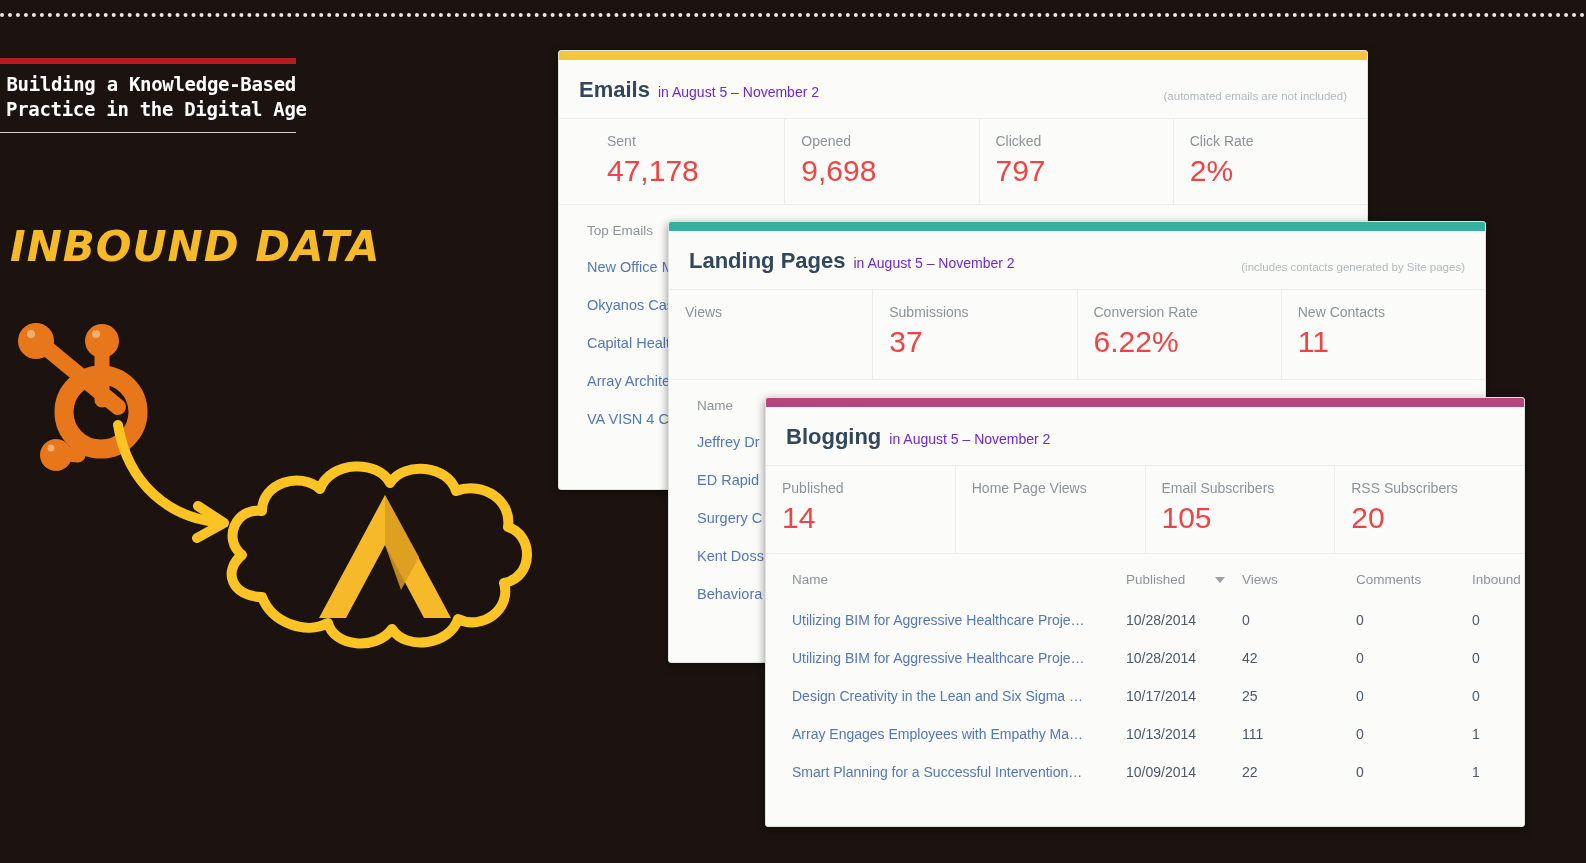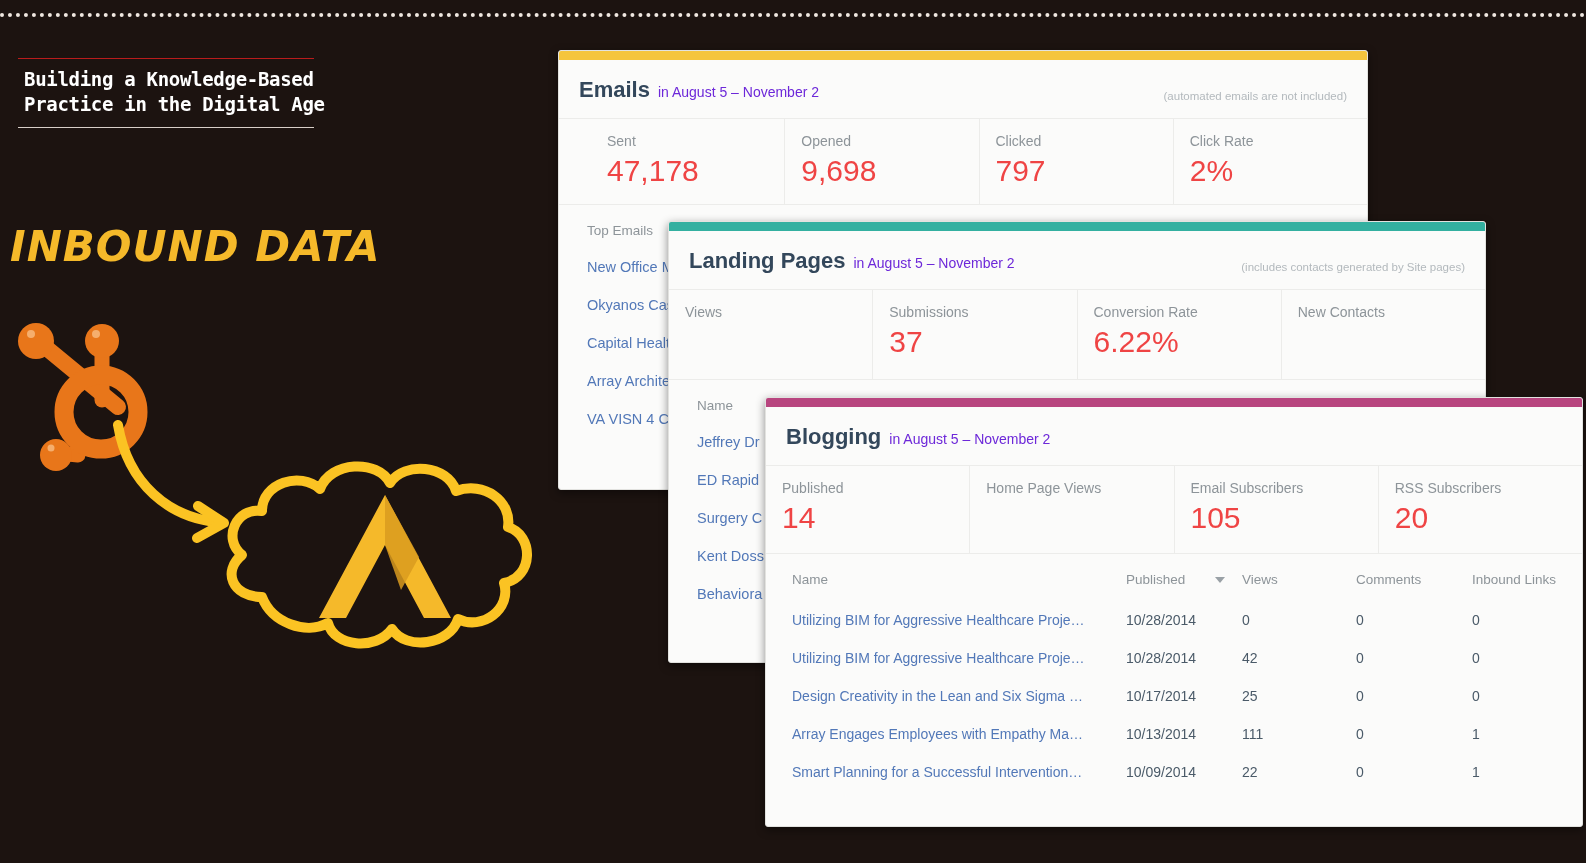--- a/index.html
+++ b/index.html
@@ -26,26 +26,27 @@
   #top-dotted-rule {
     position: absolute;
     left: 0; top: 13px;
     width: 1586px; height: 0;
     border-top: 4px dotted #efe7e0;
   }
 
   
   #slide-title-block {
     position: absolute;
-    left: 18px; top: 58px;
+    left: 0; top: 58px;
     width: 296px;
-    border-top: 1px solid #b91c1c;
+    border-top: 6px solid #b91c1c;
     border-bottom: 1px solid #d8cfc8;
     padding: 8px 0 10px 6px;
     box-sizing: border-box;
+    text-align: right;
   }
   #slide-title-block .title-line {
     color: #ffffff;
     font-family: "DejaVu Sans Mono", monospace;
     font-size: 19px;
     font-weight: bold;
     letter-spacing: -0.3px;
     line-height: 25px;
     white-space: nowrap;
   }
@@ -166,21 +167,21 @@
   
   #panel-landing {
     left: 668px; top: 221px;
     width: 818px; height: 442px;
   }
   #panel-landing .metric-row { height: 90px; }
 
   
   #panel-blogging {
     left: 765px; top: 397px;
-    width: 818px; height: 430px;
+    width: 760px; height: 430px;
   }
   #panel-blogging .metric-row { height: 88px; }
 
   
   #blog-table {
     width: 100%;
     border-collapse: collapse;
     table-layout: fixed;
     margin-top: 6px;
   }
@@ -323,20 +324,21 @@
     <div class="metric-cell">
       <div class="metric-label">Submissions</div>
       <div class="metric-value">37</div>
     </div>
     <div class="metric-cell">
       <div class="metric-label">Conversion Rate</div>
       <div class="metric-value">6.22%</div>
     </div>
     <div class="metric-cell">
       <div class="metric-label">New Contacts</div>
+      <div class="metric-value">11</div>
     </div>
   </div>
   <div class="simple-list">
     <div class="list-head">Name</div>
     <div class="list-link">Jeffrey Dr</div>
     <div class="list-link">ED Rapid</div>
     <div class="list-link">Surgery C</div>
     <div class="list-link">Kent Doss</div>
     <div class="list-link">Behaviora</div>
   </div>

